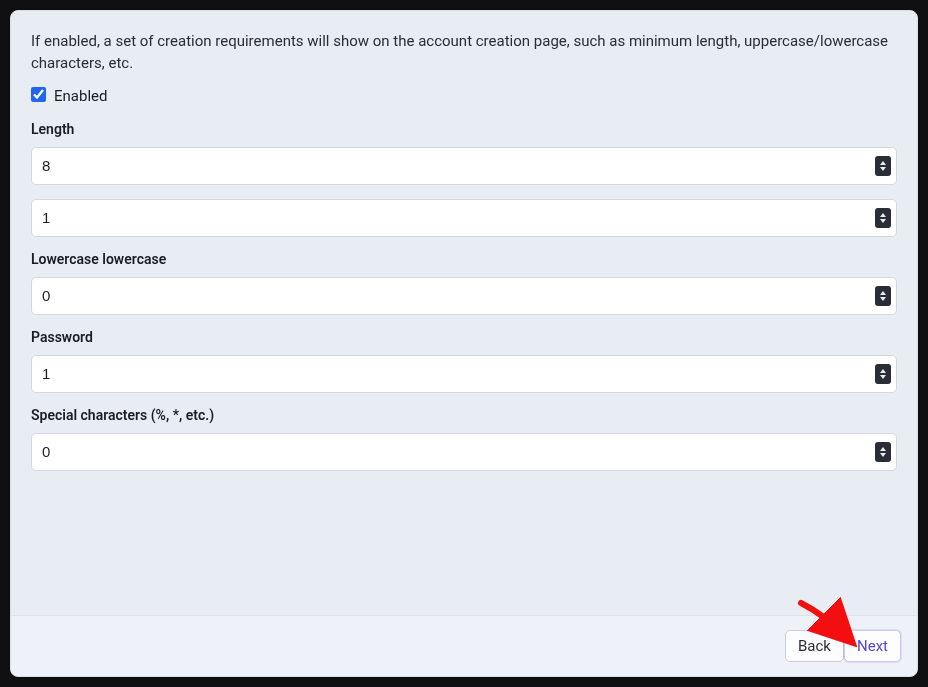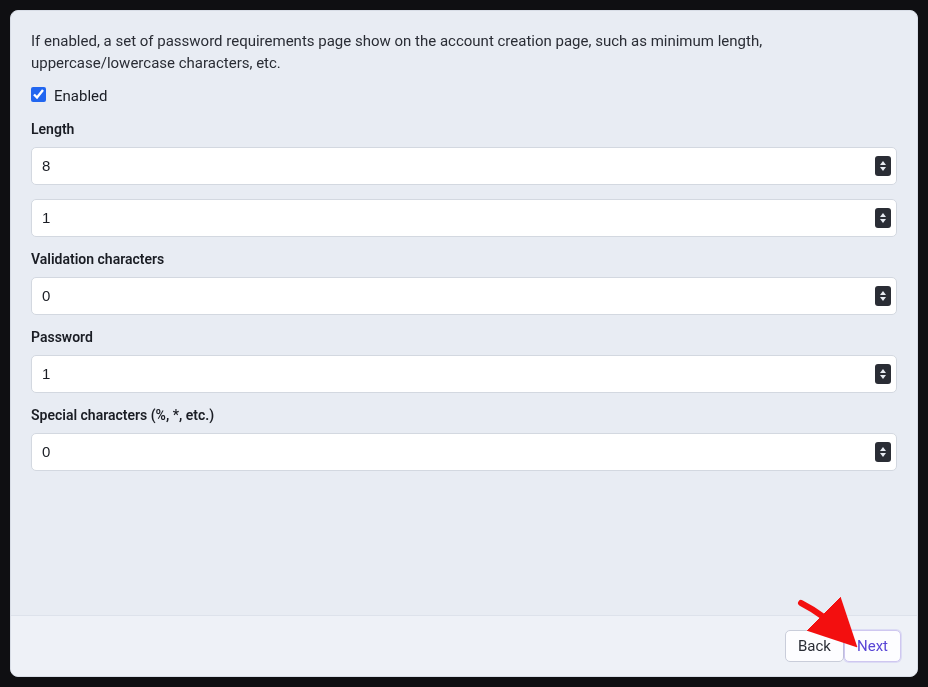--- a/index.html
+++ b/index.html
@@ -133,21 +133,21 @@
       width: 70px;
       height: 48px;
       pointer-events: none;
     }
   </style>
 </head>
 <body>
 
 <div class="card">
   <div class="content">
-    <p class="description">If enabled, a set of password requirements page show on the account creation page, such as minimum length, uppercase/lowercase characters, etc.</p>
+    <p class="description">If enabled, a set of creation requirements will show on the account creation page, such as minimum length, uppercase/lowercase characters, etc.</p>
 
     <div class="enabled-row">
       <input type="checkbox" id="enabled-cb" checked="" style="">
       <label for="enabled-cb">Enabled</label>
     </div>
 
     <div class="field">
       <span class="field-label">Length</span>
       <div class="number-wrapper">
         <input class="number-input" type="text" value="8" style="">
@@ -162,21 +162,21 @@
       <div class="number-wrapper">
         <input class="number-input" type="text" value="1" style="">
         <div class="stepper">
           <div class="tri-up"></div>
           <div class="tri-down"></div>
         </div>
       </div>
     </div>
 
     <div class="field">
-      <span class="field-label">Validation characters</span>
+      <span class="field-label">Lowercase lowercase</span>
       <div class="number-wrapper">
         <input class="number-input" type="text" value="0" style="">
         <div class="stepper">
           <div class="tri-up"></div>
           <div class="tri-down"></div>
         </div>
       </div>
     </div>
 
     <div class="field">

